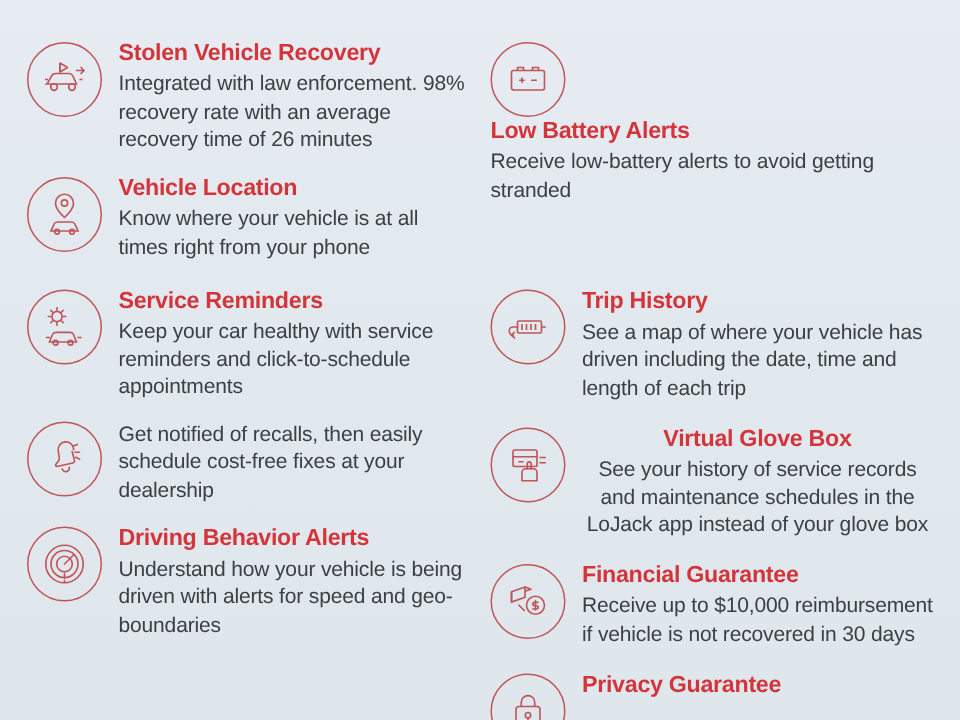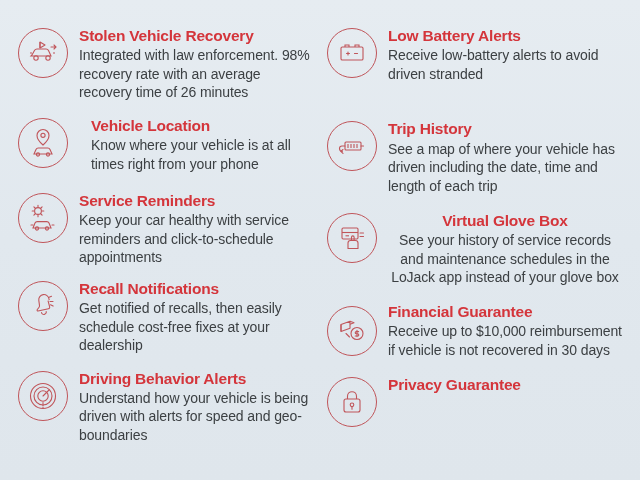--- a/index.html
+++ b/index.html
@@ -69,27 +69,27 @@
   .feature-desc {
     color: #3c4043;
     font-size: 14px;
     line-height: 1.32;
     margin: 0;
     letter-spacing: -0.1px;
   }
   
   .col .feature:nth-child(1) { margin-top: 2px; }
   .col-left .feature:nth-child(1) { margin-bottom: 14px; }
-  .col-left .feature:nth-child(2) { margin-bottom: 18px; gap: 12px; }
+  .col-left .feature:nth-child(2) { margin-bottom: 18px; }
   .col-left .feature:nth-child(3) { margin-bottom: 12px; justify-content: space-between; }
   .col-left .feature:nth-child(4) { margin-bottom: 14px; }
-  .col-right .feature:nth-child(1) { margin-bottom: 36px; }
-  .col-right .feature:nth-child(2) { margin-bottom: 16px; }
+  .col-right .feature:nth-child(1) { margin-bottom: 8px; flex-direction: column; }
+  .col-right .feature:nth-child(2) { margin-bottom: 16px; margin-top: 48px; }
   .col-right .feature:nth-child(3) { margin-bottom: 15px; text-align: center; }
-  .col-right .feature:nth-child(4) { margin-bottom: 16px; align-items: center; }
+  .col-right .feature:nth-child(4) { margin-bottom: 16px; }
 </style>
 </head>
 <body>
 
 <div class="page">
   <div class="columns">
 
     <div class="col col-left">
 
       <div class="feature">
@@ -146,21 +146,20 @@
       <div class="feature">
         <span class="icon-wrap">
           <svg width="28" height="30" viewBox="0 0 28 30" fill="none" stroke="#c0555a" stroke-width="1.1">
             <path d="M9 20c-.8 0-1.2-.9-.7-1.5l1.6-2c.5-.6.7-1.3.6-2.1l-.7-5c-.4-2.8 1.6-5.4 4.4-5.8 2.8-.4 5.4 1.6 5.8 4.4l.2 1.2"></path>
             <path d="M9 20l10.5-2.3c.9-.2 1.4-1.1 1.1-2l-1.6-6"></path>
             <path d="M12.5 21.6c.3 1.3 1.6 2.1 2.9 1.8 1.3-.3 2.1-1.6 1.8-2.9" stroke-linecap="round"></path>
             <path d="M19.5 6.5l3-1.2M21 10.5h3M21.5 13.8l2.6 1.3" stroke-linecap="round"></path>
           </svg>
         </span>
         <div class="feature-text">
-          <p class="feature-title">Recall Notifications</p>
           <p class="feature-desc">Get notified of recalls, then easily schedule cost-free fixes at your dealership</p>
         </div>
       </div>
 
       <div class="feature">
         <span class="icon-wrap">
           <svg width="30" height="30" viewBox="0 0 30 30" fill="none" stroke="#c0555a" stroke-width="1.1">
             <circle cx="15" cy="15" r="12.5"></circle>
             <circle cx="15" cy="15" r="9"></circle>
             <circle cx="15" cy="15" r="5.2"></circle>
@@ -182,21 +181,21 @@
         <span class="icon-wrap">
           <svg width="30" height="26" viewBox="0 0 30 26" fill="none" stroke="#c0555a" stroke-width="1.1">
             <rect x="4" y="7" width="22" height="13" rx="1.3"></rect>
             <path d="M8 7V5h4v2M18 7V5h4v2"></path>
             <path d="M9.5 13.5h3M11 12v3" stroke-linecap="round"></path>
             <path d="M17.5 13.5h3" stroke-linecap="round"></path>
           </svg>
         </span>
         <div class="feature-text">
           <p class="feature-title">Low Battery Alerts</p>
-          <p class="feature-desc">Receive low-battery alerts to avoid driven stranded</p>
+          <p class="feature-desc">Receive low-battery alerts to avoid getting stranded</p>
         </div>
       </div>
 
       <div class="feature">
         <span class="icon-wrap">
           <svg width="30" height="26" viewBox="0 0 30 26" fill="none" stroke="#c0555a" stroke-width="1.1">
             <rect x="8" y="9" width="16" height="8" rx="1"></rect>
             <path d="M11 11v4M14 11v4M17 11v4M20 11v4"></path>
             <path d="M8 13H5c-1.5 0-2.5 1.2-2.5 2.6 0 1.6 1.2 2.8 2.8 2.8" stroke-linecap="round"></path>
             <path d="M6 16.5l-2.2 1.9 2.2 1.9" stroke-linecap="round" stroke-linejoin="round"></path>

